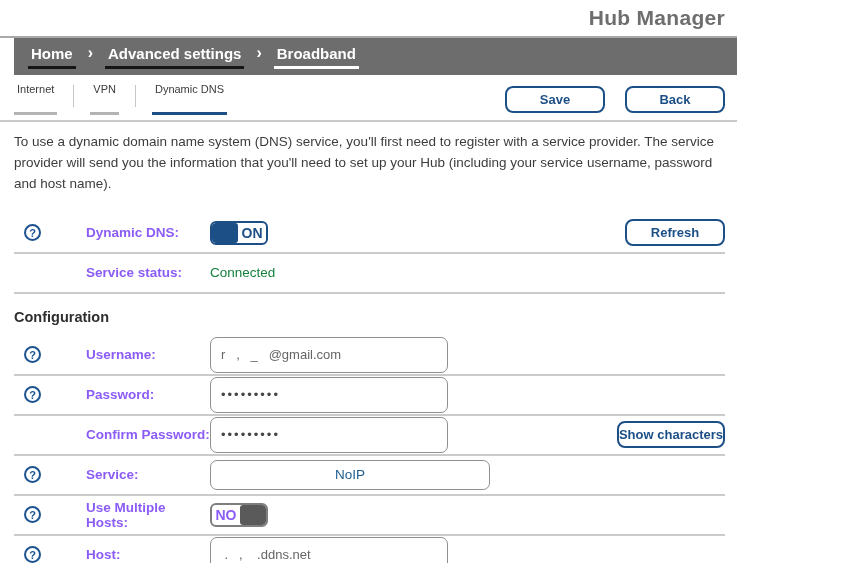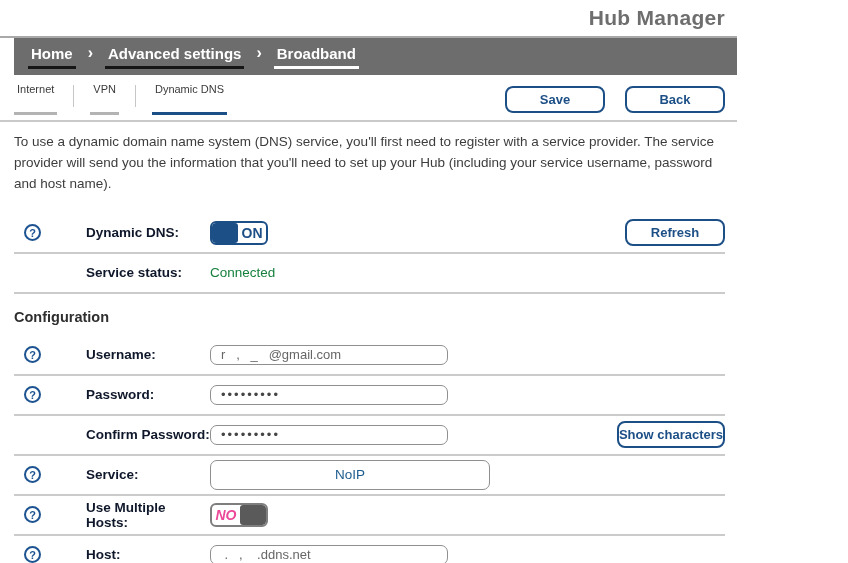--- a/index.html
+++ b/index.html
@@ -59,27 +59,27 @@
   .row {
     display:flex; align-items:center; height:40px;
     border-bottom:2px solid #cbcbcb; padding-left:10px;
   }
   .icon-slot { width:38px; display:flex; align-items:center; }
   .help {
     width:17px; height:17px; border:2px solid #1d5391; border-radius:50%;
     color:#1d5391; font-size:11px; font-weight:bold; background:#fff;
     display:flex; align-items:center; justify-content:center; cursor:pointer;
   }
-  .row-label { width:148px; font-size:13.5px; font-weight:bold; color:#0f172a;padding-left:24px; }
+  .row-label { width:148px; font-size:13.5px; font-weight:bold; color:#8b5cf6;padding-left:24px; }
   .value-text { font-size:13.5px; color:#15803d; }
   .row-btn { margin-left:auto; }
   .section-title { font-size:14.5px; font-weight:bold; color:#2f2f2f; padding:15px 0 11px; }
 
   input.text {
-    width:238px; height:20px; border:1.5px solid #8f8f8f; border-radius:7px;
+    width:238px; height:36px; border:1.5px solid #8f8f8f; border-radius:7px;
     padding:0 10px; font-size:13px; color:#666666; font-family:inherit; background:#fff;
   }
   input.pw { letter-spacing:2px; color:#454545; }
 
   .select {
     width:280px; height:30px; border:1.5px solid #8f8f8f; border-radius:7px;
     display:flex; align-items:center; justify-content:center;
     color:#1d5c8e; font-size:13.5px; background:#fff; cursor:pointer;
   }
 
@@ -90,21 +90,21 @@
   .toggle .knob { width:26px; height:100%; border-radius:3px; }
   .toggle .state {
     flex:1; display:flex; align-items:center; justify-content:center;
     font-size:14px; font-weight:bold;
   }
   .toggle.on  { border-color:#1d4f87; }
   .toggle.on .knob  { background:#1d4f87; }
   .toggle.on .state { color:#1d4f87; }
   .toggle.off { border-color:#7e7e7e; }
   .toggle.off .knob  { background:#5a5a5a; }
-  .toggle.off .state { color:#ec4899;font-style:italic; }
+  .toggle.off .state { color:#8b5cf6; }
 </style>
 </head>
 <body>
 
 <div class="page">
 
   <div class="header">
     <div class="app-title">Hub Manager</div>
   </div>
 

